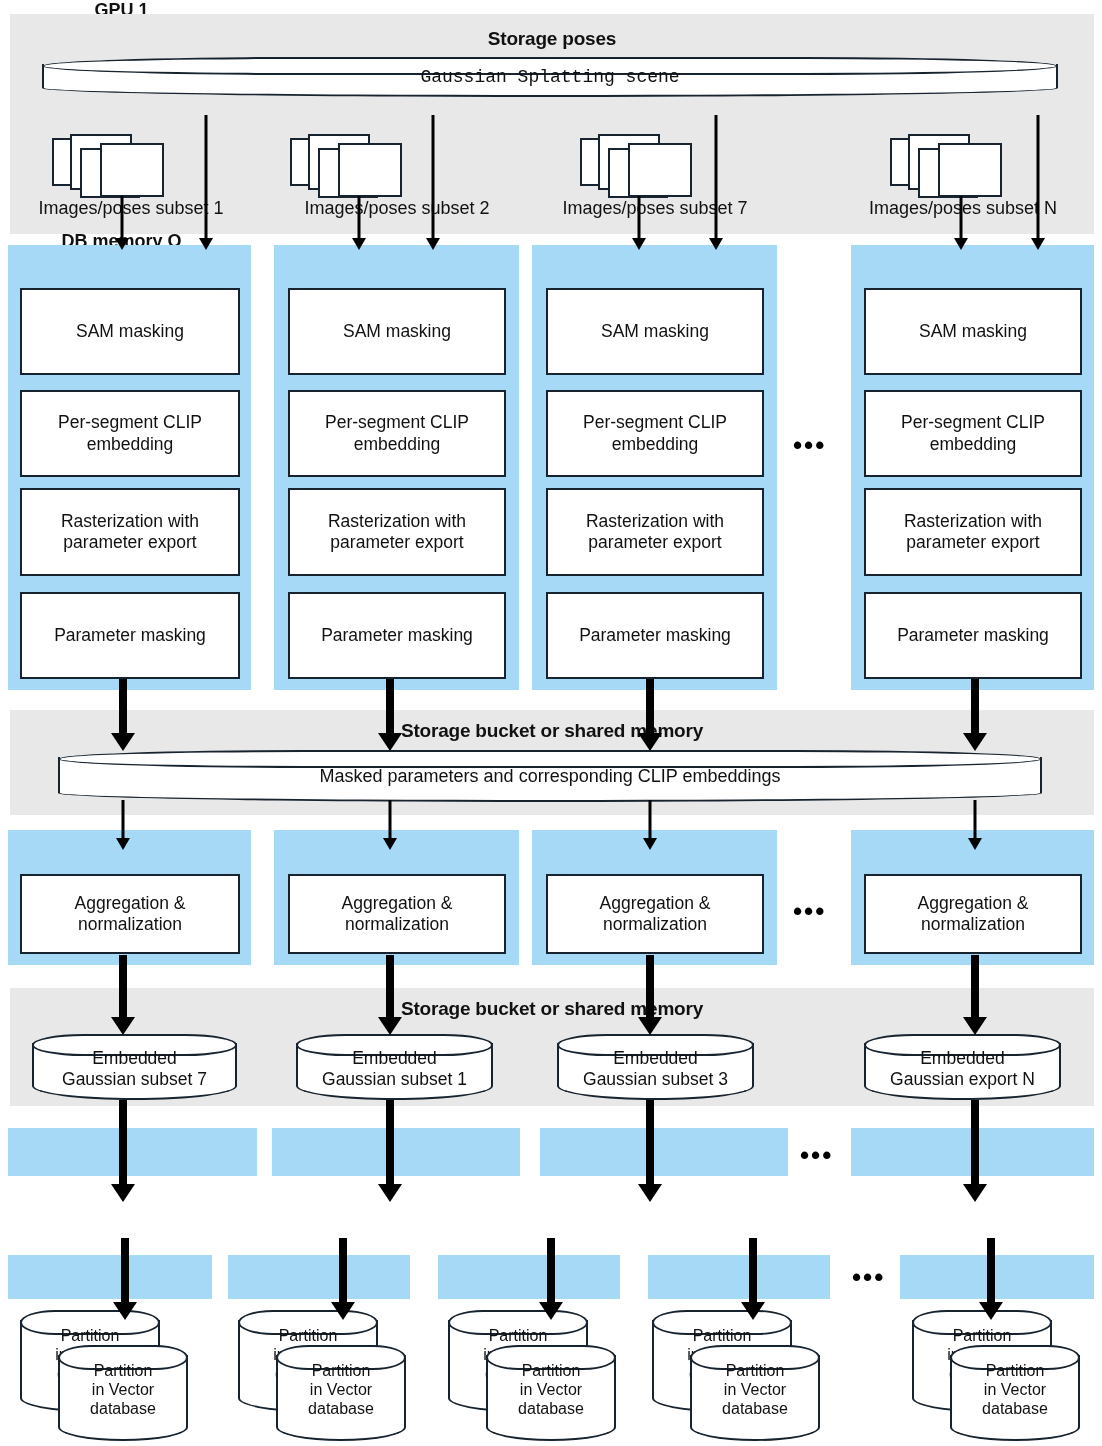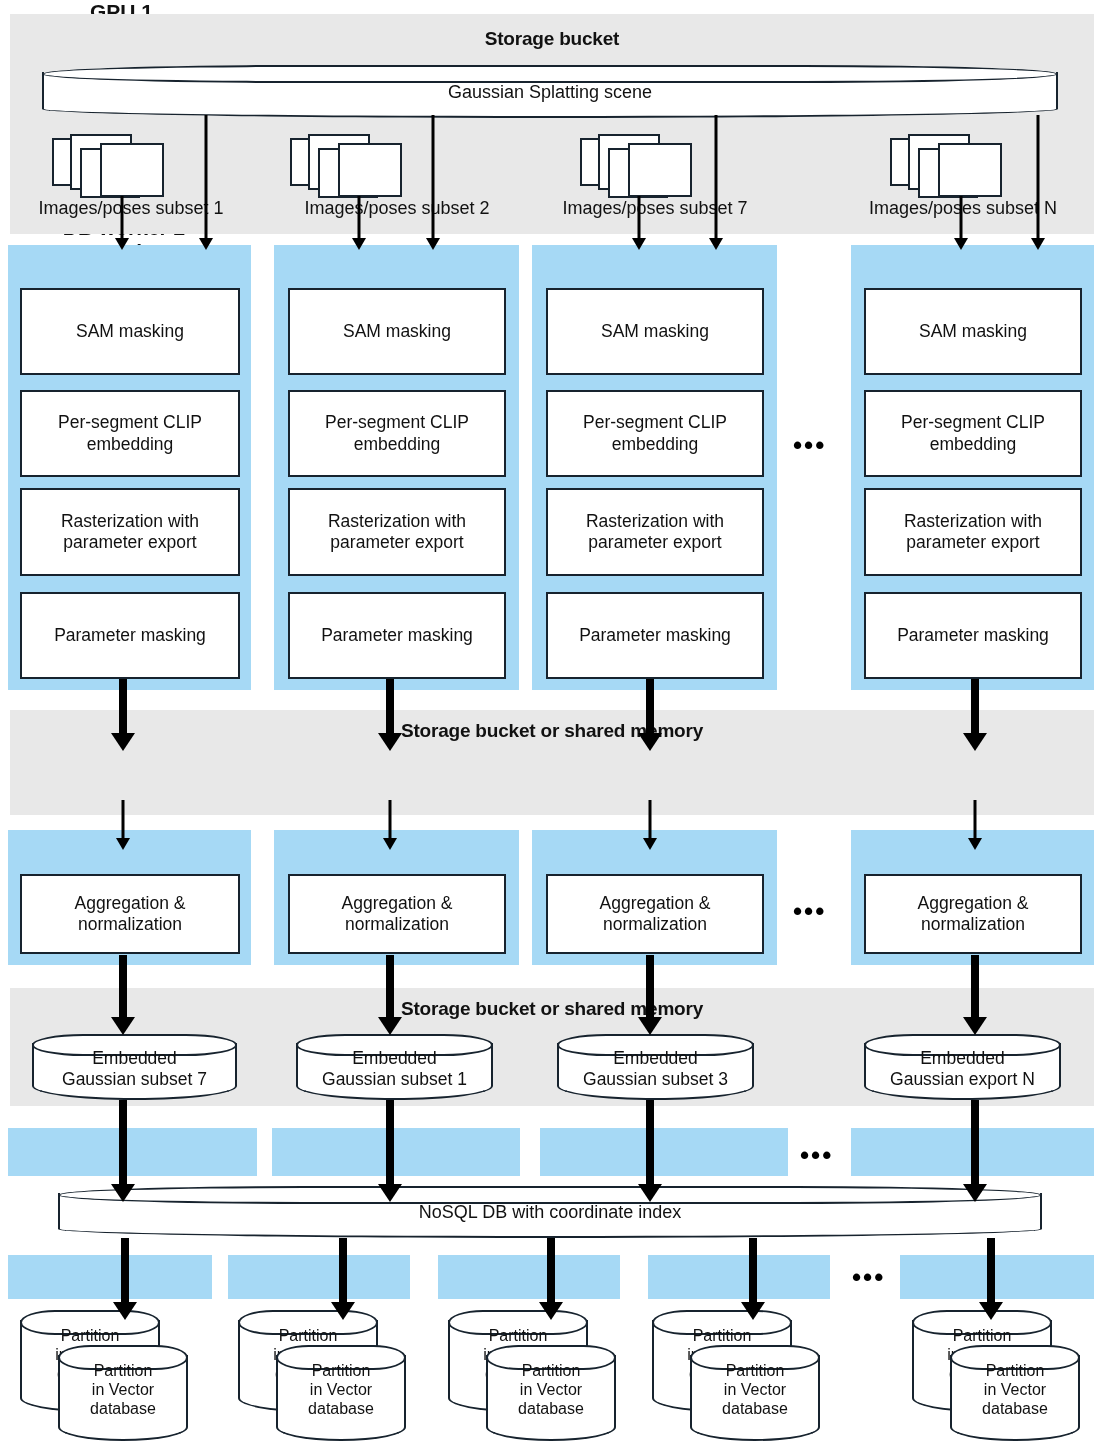--- a/index.html
+++ b/index.html
@@ -51,21 +51,21 @@
     text-align:center;
     font-size:17.5px;
     line-height:1.22;
     padding:2px 4px;
   }
 
   
   .panel-head{
     z-index:6;
     font-weight:bold;
-    font-size:21px;
+    font-size:18px;
     text-align:center;
     white-space:nowrap;
   }
 
   
   .cyl{
     z-index:5;
     position:absolute;
   }
   .cyl .body{
@@ -163,23 +163,23 @@
     text-align:center;
   }
 </style>
 </head>
 <body>
 
 <div id="stage">
 
   <div class="abs band-gray" style="left:10px;top:14px;width:1084px;height:220px;"></div>
 
-  <div class="abs section-title" style="left:10px;top:28px;width:1084px;">Storage bucket</div>
-
-  <div class="disk" style="left:42px;top:65px;width:1016px;height:53px;">
+  <div class="abs section-title" style="left:10px;top:28px;width:1084px;">Storage poses</div>
+
+  <div class="disk" style="left:42px;top:57px;width:1016px;height:40px;font-family:Liberation Mono, monospace;">
     <div class="dbody"></div>
     <div class="dtop"></div>
     <div class="dtxt">Gaussian Splatting scene</div>
   </div>
 
   <div class="imgstack" style="left:52px;top:134px;width:120px;height:62px;">
     <i style="left:0;top:4px;width:52px;height:44px;"></i>
     <i style="left:18px;top:0;width:58px;height:52px;"></i>
     <i style="left:28px;top:14px;width:56px;height:46px;"></i>
     <i style="left:48px;top:9px;width:60px;height:50px;"></i>
@@ -295,20 +295,25 @@
   <div class="abs pbox" style="left:864px;top:592px;width:218px;height:87px;">
     <span>Parameter masking</span>
   </div>
 
   <div class="ellip" style="left:793px;top:432px;">•••</div>
 
   <div class="abs band-gray" style="left:10px;top:710px;width:1084px;height:105px;"></div>
 
   <div class="abs section-title" style="left:10px;top:720px;width:1084px;">Storage bucket or shared memory</div>
 
+  <div class="disk" style="left:58px;top:750px;width:984px;height:52px;">
+    <div class="dbody"></div>
+    <div class="dtop"></div>
+    <div class="dtxt">Masked parameters and corresponding CLIP embeddings</div>
+  </div>
 
   <div class="arrow thick" style="left:110px;top:679px;width:26px;height:72px;">
       <div class="shaft" style="height:56px;"></div>
       <div class="head"></div>
     </div>
   <div class="arrow thick" style="left:377px;top:679px;width:26px;height:72px;">
       <div class="shaft" style="height:56px;"></div>
       <div class="head"></div>
     </div>
   <div class="arrow thick" style="left:637px;top:679px;width:26px;height:72px;">
@@ -438,25 +443,20 @@
     </div>
   <div class="arrow thick" style="left:637px;top:1100px;width:26px;height:102px;">
       <div class="shaft" style="height:84px;"></div>
       <div class="head"></div>
     </div>
   <div class="arrow thick" style="left:962px;top:1100px;width:26px;height:102px;">
       <div class="shaft" style="height:84px;"></div>
       <div class="head"></div>
     </div>
 
-  <div class="disk" style="left:58px;top:1186px;width:984px;height:52px;">
-    <div class="dbody"></div>
-    <div class="dtop"></div>
-    <div class="dtxt">NoSQL DB with coordinate index</div>
-  </div>
 
   <div class="abs band-blue" style="left:8px;top:1255px;width:204px;height:44px;"></div>
   <div class="abs band-blue" style="left:228px;top:1255px;width:182px;height:44px;"></div>
   <div class="abs band-blue" style="left:438px;top:1255px;width:182px;height:44px;"></div>
   <div class="abs band-blue" style="left:648px;top:1255px;width:182px;height:44px;"></div>
   <div class="abs band-blue" style="left:900px;top:1255px;width:194px;height:44px;"></div>
 
   <div class="panel-head" style="left:8px;top:1265px;width:204px;">VDB worker 1</div>
   <div class="panel-head" style="left:228px;top:1265px;width:182px;">VDB worker 2</div>
   <div class="panel-head" style="left:438px;top:1265px;width:182px;">VDB worker 3</div>

